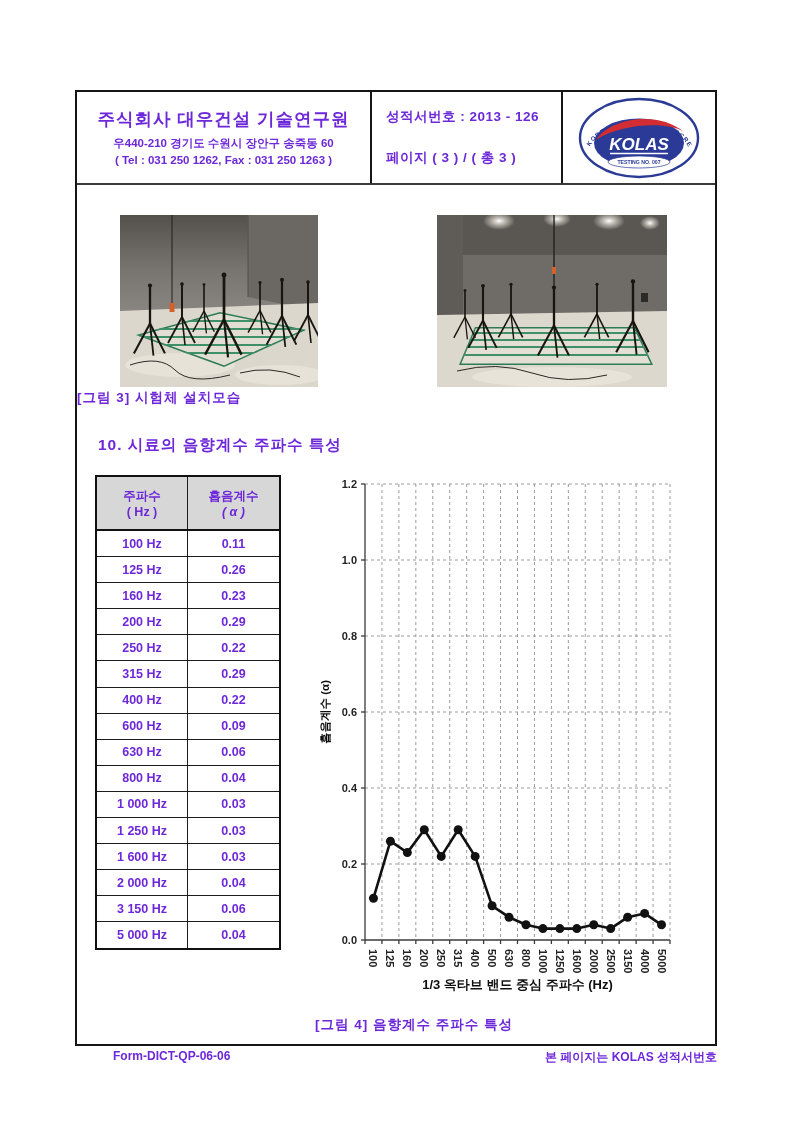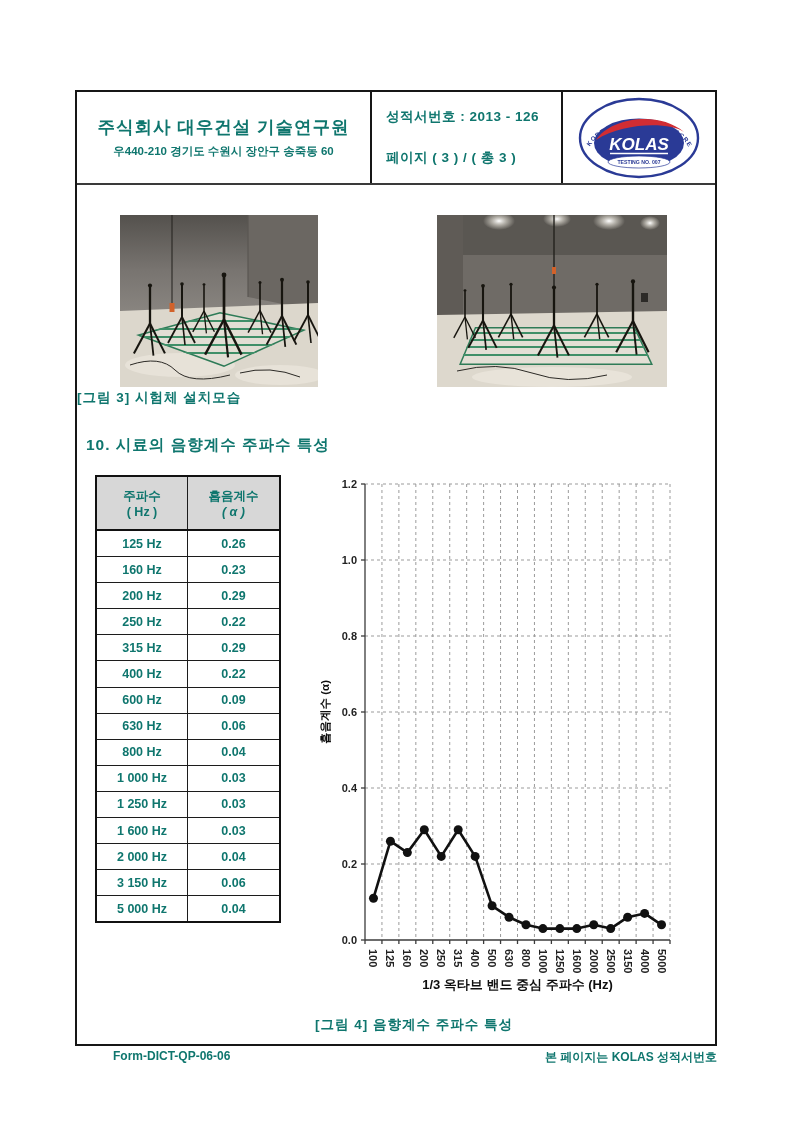--- a/index.html
+++ b/index.html
@@ -1,17 +1,17 @@
 <!DOCTYPE html>
 <html><head>
 <meta charset="utf-8">
 <style>
   html,body{margin:0;padding:0;background:#ffffff;}
   .page{position:relative;width:793px;height:1121px;background:#fff;overflow:hidden;
-        font-family:"Liberation Sans","DejaVu Sans",sans-serif;color:#0f766e;}
+        font-family:"Liberation Sans","DejaVu Sans",sans-serif;color:#6d28d9;}
 
   
   .doc-box{position:absolute;left:75px;top:90px;width:638px;height:952px;border:2px solid #161616;}
 
   
   .hdr{position:absolute;left:0;top:0;width:100%;height:91px;border-bottom:2px solid #3a3a3a;display:flex;}
   .hdr-cell{box-sizing:border-box;display:flex;flex-direction:column;justify-content:center;}
   .hdr-c1{width:295px;border-right:2px solid #161616;align-items:center;text-align:center;}
   .hdr-c2{width:191px;border-right:2px solid #161616;padding-left:14px;gap:23px;}
   .hdr-c3{width:152px;align-items:center;}
@@ -23,21 +23,21 @@
   .body-area{position:absolute;left:0;top:93px;width:100%;height:859px;}
 
   .photo{position:absolute;top:30px;}
   .photo-left{left:43px;}
   .photo-right{left:360px;}
 
   .fig-caption{position:absolute;width:100%;font-size:13.5px;font-weight:700;letter-spacing:1px;}
   .cap3{top:204px;}
   .cap4{left:238px;width:400px;top:831px;}
 
-  .section-title{position:absolute;left:9px;top:250px;font-size:15.5px;font-weight:800;letter-spacing:1px;}
+  .section-title{position:absolute;left:21px;top:250px;font-size:15.5px;font-weight:800;letter-spacing:1px;}
 
   
   .freq-table{position:absolute;left:18px;top:290px;width:186px;border-collapse:collapse;table-layout:fixed;padding-left:26px;}
   .freq-table th,.freq-table td{border:1.4px solid #1c1c1c;text-align:center;padding:0;}
   .freq-table thead th{background:#d7d7d7;height:52px;font-size:12.5px;font-weight:700;border-bottom:2px solid #111;}
   .freq-table td{height:25.1px;font-size:12.5px;font-weight:600;}
   .freq-table{border:2px solid #111;}
   .alpha-line{font-style:italic;font-weight:600;}
 
   
@@ -57,20 +57,21 @@
 
 <div class="page">
 
   <div class="doc-box">
 
     <div class="hdr">
       <div class="hdr-cell hdr-c1">
         <div class="company-name">주식회사 대우건설 기술연구원</div>
         <div class="company-sub">
           <div>우440-210 경기도 수원시 장안구 송죽동 60</div>
+          <div>( Tel : 031 250 1262, Fax : 031 250 1263 )</div>
         </div>
       </div>
       <div class="hdr-cell hdr-c2">
         <div class="hdr-line">
           <span>성적서번호 :</span>
           <span>2013 - 126</span>
         </div>
         <div class="hdr-line">페이지 ( 3 ) / ( 총 3 )</div>
       </div>
       <div class="hdr-cell hdr-c3">
@@ -197,20 +198,24 @@
               <div>주파수</div>
               <div>( Hz )</div>
             </th>
             <th>
               <div>흡음계수</div>
               <div class="alpha-line">( α )</div>
             </th>
           </tr>
         </thead>
         <tbody id="table-body">
+            <tr>
+              <td>100 Hz</td>
+              <td>0.11</td>
+            </tr>
             <tr>
               <td>125 Hz</td>
               <td>0.26</td>
             </tr>
             <tr>
               <td>160 Hz</td>
               <td>0.23</td>
             </tr>
             <tr>
               <td>200 Hz</td>

